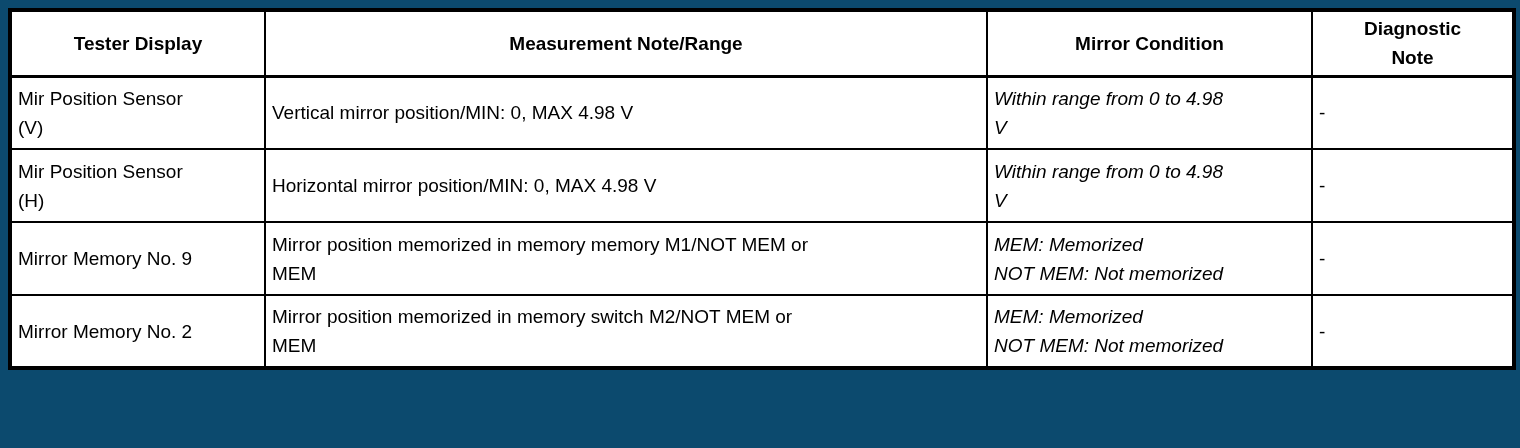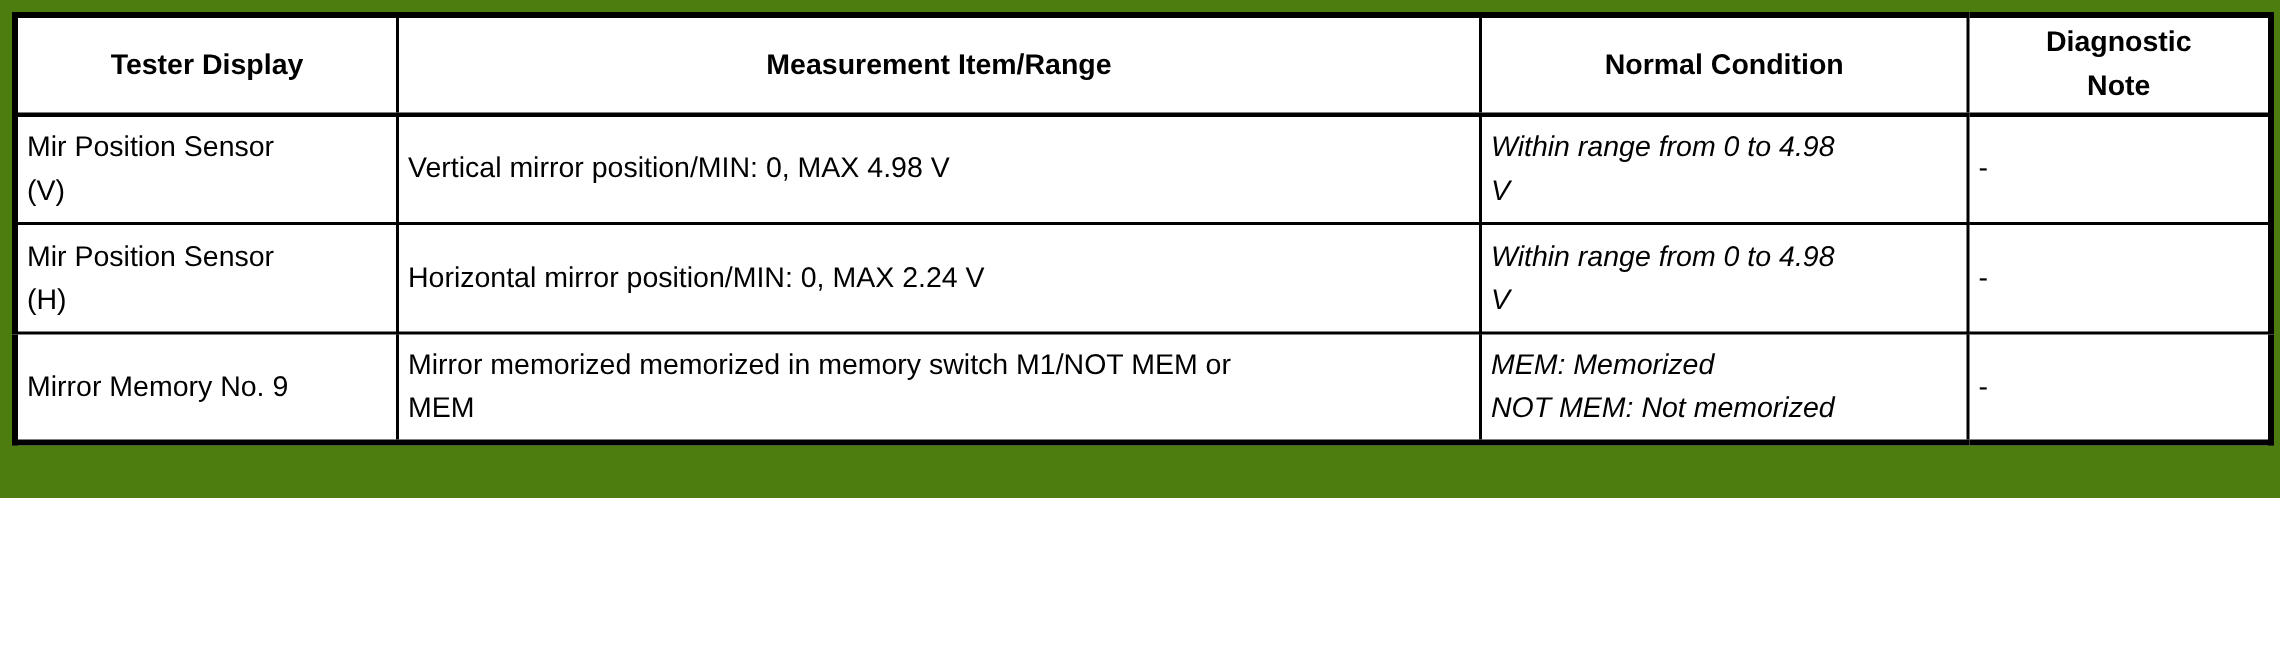--- a/index.html
+++ b/index.html
@@ -8,22 +8,22 @@
     padding: 0;
     background: #ffffff;
     width: 1520px;
     height: 448px;
     font-family: "Liberation Sans", sans-serif;
     color: #000000;
   }
   .page {
     position: relative;
     width: 1520px;
-    height: 332px;
-    background: #4d7c0f;
+    height: 448px;
+    background: #0c4a6e;
     overflow: hidden;
   }
   table.data-list {
     position: absolute;
     left: 8px;
     top: 8px;
     width: 1504px;
     border-collapse: collapse;
     table-layout: fixed;
     background: #ffffff;
@@ -71,46 +71,54 @@
   <table class="data-list">
     <colgroup>
       <col class="c1">
         <col class="c2">
         <col class="c3">
         <col class="c4">
     </colgroup>
     <thead>
       <tr>
         <th>Tester Display</th>
-        <th>Measurement Item/Range</th>
-        <th>Normal Condition</th>
+        <th>Measurement Note/Range</th>
+        <th>Mirror Condition</th>
         <th>Diagnostic
 Note</th>
       </tr>
     </thead>
     <tbody>
       <tr>
         <td class="col-tester">Mir Position Sensor
 (V)</td>
         <td class="col-measure">Vertical mirror position/MIN: 0, MAX 4.98 V</td>
         <td class="col-normal">Within range from 0 to 4.98
 V</td>
         <td class="col-note">-</td>
       </tr>
       <tr>
         <td class="col-tester">Mir Position Sensor
 (H)</td>
-        <td class="col-measure">Horizontal mirror position/MIN: 0, MAX 2.24 V</td>
+        <td class="col-measure">Horizontal mirror position/MIN: 0, MAX 4.98 V</td>
         <td class="col-normal">Within range from 0 to 4.98
 V</td>
         <td class="col-note">-</td>
       </tr>
       <tr>
         <td class="col-tester">Mirror Memory No. 9</td>
-        <td class="col-measure">Mirror memorized memorized in memory switch M1/NOT MEM or
+        <td class="col-measure">Mirror position memorized in memory memory M1/NOT MEM or
+MEM</td>
+        <td class="col-normal">MEM: Memorized
+NOT MEM: Not memorized</td>
+        <td class="col-note">-</td>
+      </tr>
+      <tr>
+        <td class="col-tester">Mirror Memory No. 2</td>
+        <td class="col-measure">Mirror position memorized in memory switch M2/NOT MEM or
 MEM</td>
         <td class="col-normal">MEM: Memorized
 NOT MEM: Not memorized</td>
         <td class="col-note">-</td>
       </tr>
     </tbody>
   </table>
 </div>
 
 </body></html>

